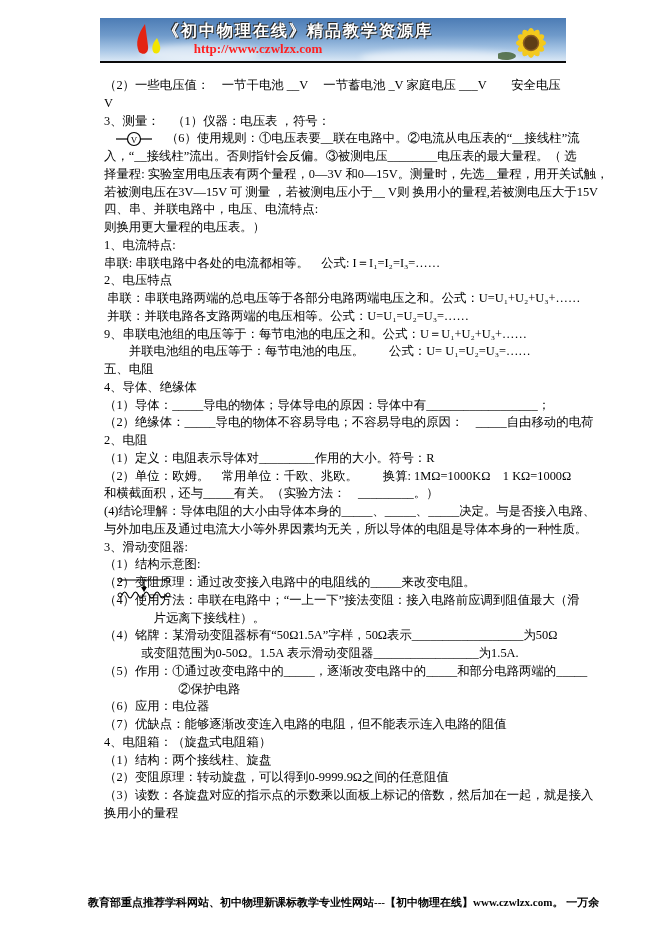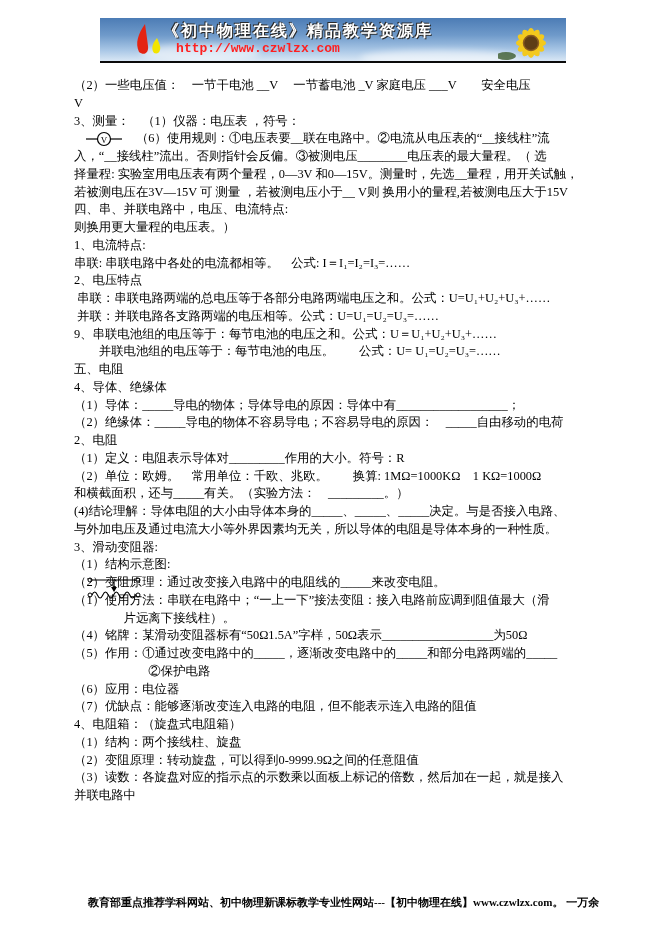--- a/index.html
+++ b/index.html
@@ -17,26 +17,26 @@
   .banner-logo { position:absolute; left:28px; top:4px; }
   .banner-title {
     position:absolute; left:0; right:70px; top:3px; text-align:center;
     font-size:16px; font-weight:bold; color:#ffffff; letter-spacing:2px;
     text-shadow:1px 1px 0 #2a2a2a, -1px -1px 0 #2a2a2a;
     font-family:"Liberation Serif", serif; white-space:nowrap;
   }
   .banner-url {
     position:absolute; left:0; right:150px; top:23px; text-align:center;
     font-size:13px; font-weight:bold; color:#ff1f1f;
-    font-family:Liberation Mono, monospace; white-space:nowrap;
+    font-family:Liberation Serif, serif; white-space:nowrap;
   }
   .banner-flower { position:absolute; right:6px; top:6px; }
   
   .doc-body {
-    position:absolute; left:74px; top:77px; width:520px;
+    position:absolute; left:104px; top:77px; width:520px;
     font-size:12.4px; line-height:17.75px;
   }
   .line { height:17.75px; white-space:pre; }
   .line svg { vertical-align:-6px; }
   
   .doc-footer {
     position:absolute; left:88px; top:859px; width:560px;
     font-size:11px; font-weight:bold; line-height:17.5px; color:#050505;
     white-space:pre;
   }
@@ -120,32 +120,33 @@
       <line x1="6" y1="6" x2="50" y2="6" stroke="#000" stroke-width="1.2"></line>
       <circle cx="52" cy="6" r="2" fill="none" stroke="#000" stroke-width="1"></circle>
       <line x1="28" y1="6" x2="28" y2="14" stroke="#000" stroke-width="1.2"></line>
       <polygon points="25,13 31,13 28,18" fill="#000"></polygon>
       <circle cx="4" cy="21" r="2" fill="none" stroke="#000" stroke-width="1"></circle>
       <path d="M6 21 q2.7 -6 5.4 0 q2.7 6 5.4 0 q2.7 -6 5.4 0 q2.7 6 5.4 0 q2.7 -6 5.4 0 q2.7 6 5.4 0 q2.7 -6 5.4 0 q2.7 6 5.4 0" fill="none" stroke="#000" stroke-width="1.1"></path>
       <circle cx="52" cy="21" r="2" fill="none" stroke="#000" stroke-width="1"></circle>
     </svg>
   </div>
       <div class="line">（2）变阻原理：通过改变接入电路中的电阻线的_____来改变电阻。</div>
-      <div class="line">（1）使用方法：串联在电路中；“一上一下”接法变阻：接入电路前应调到阻值最大（滑</div>
+      <div class="line">（4）使用方法：串联在电路中；“一上一下”接法变阻：接入电路前应调到阻值最大（滑</div>
       <div class="line">　　　　片远离下接线柱）。</div>
       <div class="line">（4）铭牌：某滑动变阻器标有“50Ω1.5A”字样，50Ω表示__________________为50Ω</div>
+      <div class="line">　　　或变阻范围为0-50Ω。1.5A 表示滑动变阻器_________________为1.5A.</div>
       <div class="line">（5）作用：①通过改变电路中的_____，逐渐改变电路中的_____和部分电路两端的_____</div>
       <div class="line">　　　　　　②保护电路</div>
       <div class="line">（6）应用：电位器</div>
       <div class="line">（7）优缺点：能够逐渐改变连入电路的电阻，但不能表示连入电路的阻值</div>
       <div class="line">4、电阻箱：（旋盘式电阻箱）</div>
       <div class="line">（1）结构：两个接线柱、旋盘</div>
       <div class="line">（2）变阻原理：转动旋盘，可以得到0-9999.9Ω之间的任意阻值</div>
       <div class="line">（3）读数：各旋盘对应的指示点的示数乘以面板上标记的倍数，然后加在一起，就是接入</div>
-      <div class="line">并联电路中</div>
+      <div class="line">换用小的量程</div>
     </div>
 
   <div class="doc-footer">
     <div class="footer-line">教育部重点推荐学科网站、初中物理新课标教学专业性网站---【初中物理在线】www.czwlzx.com。 一万余</div>
     
   </div>
 
 </div>
 
 </body></html>

